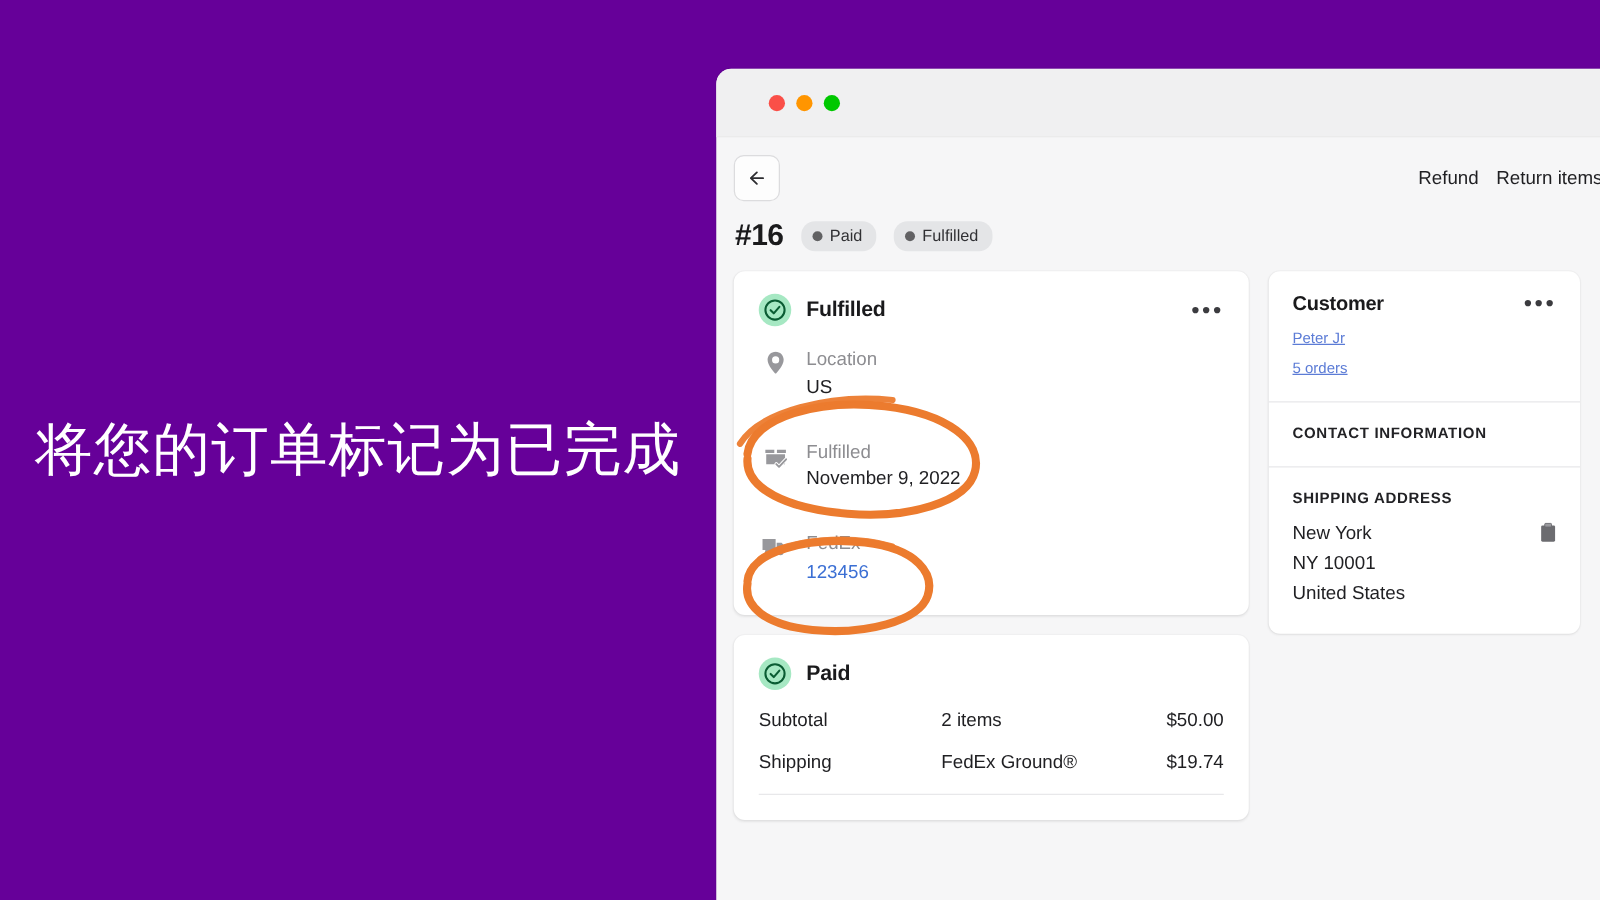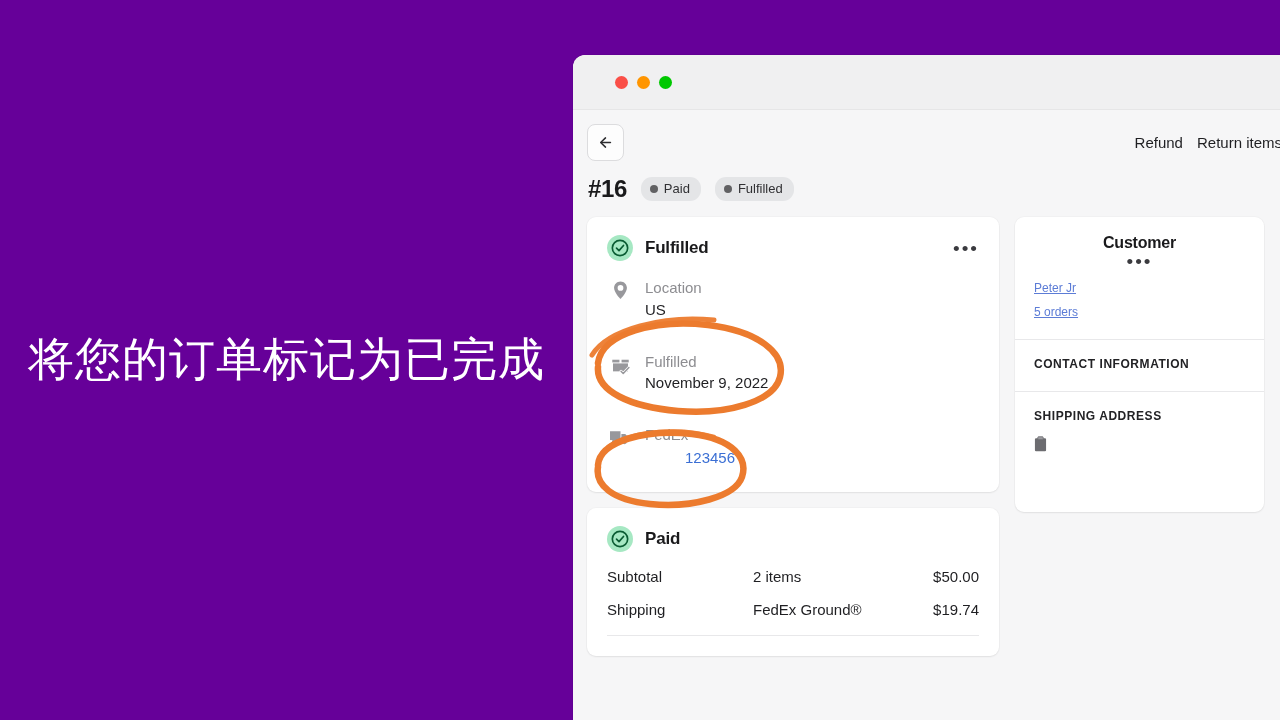--- a/index.html
+++ b/index.html
@@ -207,21 +207,20 @@
   .info-value {
     font-size: 15px;
     color: #1f1f22;
     line-height: 1.45;
   }
   .info-link {
     font-size: 15px;
     color: #3b6fd4;
     line-height: 1.6;
     cursor: pointer;
-    margin-left: 40px;
   }
   .gap-lg { margin-top: 30px; }
 
   
   .card-paid { margin-top: 16px; padding: 18px 20px 20px 20px; }
   .money-row {
     display: flex;
     align-items: center;
     margin-top: 16px;
     font-size: 15px;
@@ -237,21 +236,20 @@
   }
   .money-row.total { margin-top: 15px; }
 
   
   .side-section { padding: 17px 19px 20px 19px; }
   .side-divider { height: 1px; background: #e8e8ea; }
   .side-head {
     display: flex;
     align-items: center;
     justify-content: space-between;
-    flex-direction: column;
   }
   .side-title {
     font-size: 16px;
     font-weight: 700;
     color: #1a1a1c;
     letter-spacing: -0.2px;
   }
   .side-link {
     display: block;
     font-size: 12px;
@@ -444,20 +442,25 @@
 
           <div class="side-section">
             <div class="side-caption">CONTACT INFORMATION</div>
           </div>
 
           <div class="side-divider"></div>
 
           <div class="side-section side-tall">
             <div class="side-caption">SHIPPING ADDRESS</div>
             <div class="side-value-row">
+              <div>
+                <div class="side-value">New York</div>
+                <div class="side-value">NY 10001</div>
+                <div class="side-value">United States</div>
+              </div>
               <span class="copy-icon">
                 <svg width="13" height="16" viewBox="0 0 14 17" fill="none">
                   <rect x="1" y="2.4" width="12" height="14" rx="1.2" fill="#6c6c70"></rect>
                   <rect x="4.1" y="0.6" width="5.8" height="3.2" rx="0.8" fill="#9a9a9e" stroke="#6c6c70" stroke-width="0.8"></rect>
                 </svg>
               </span>
             </div>
           </div>
 
         </div>

